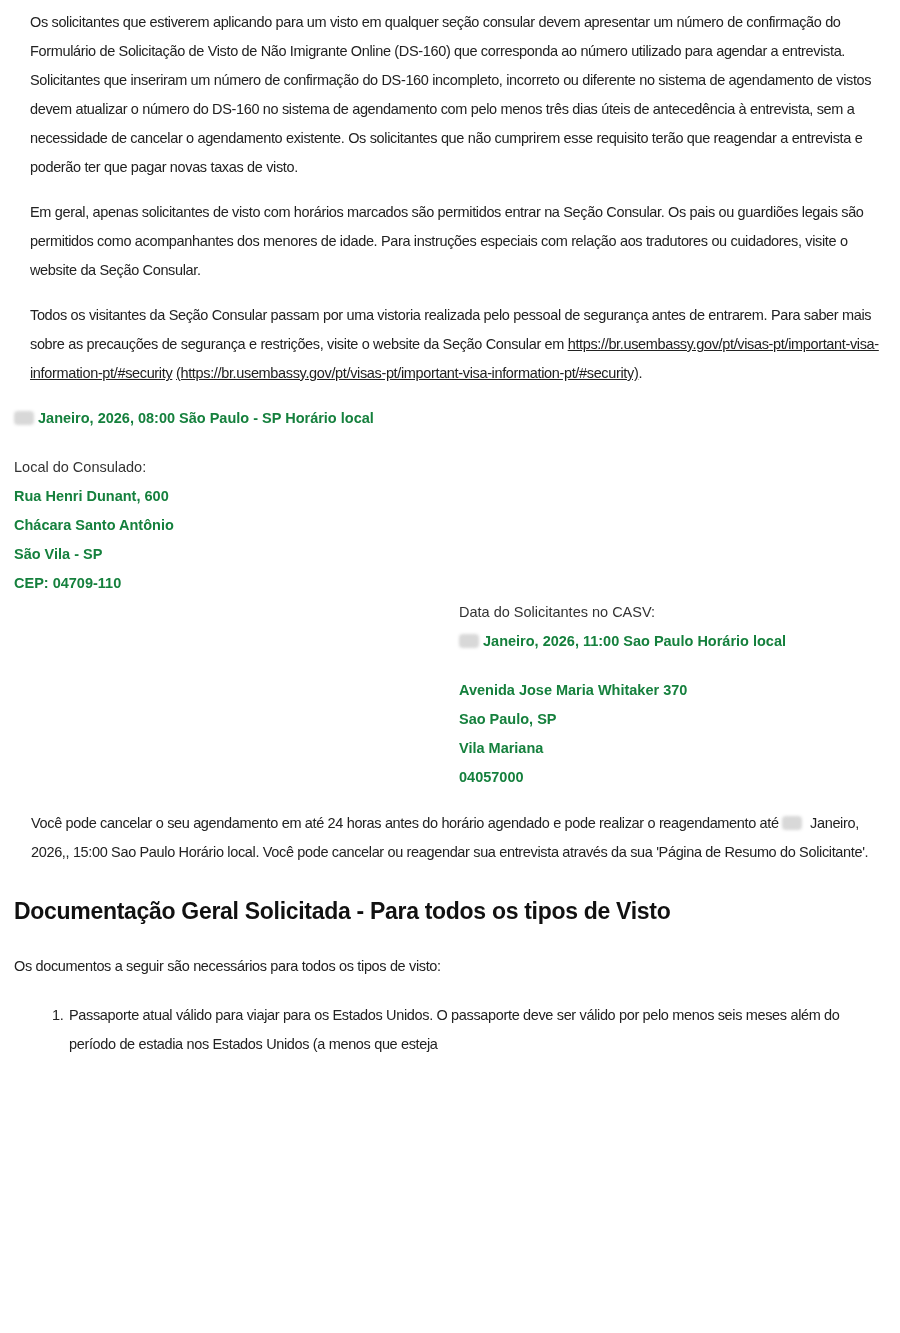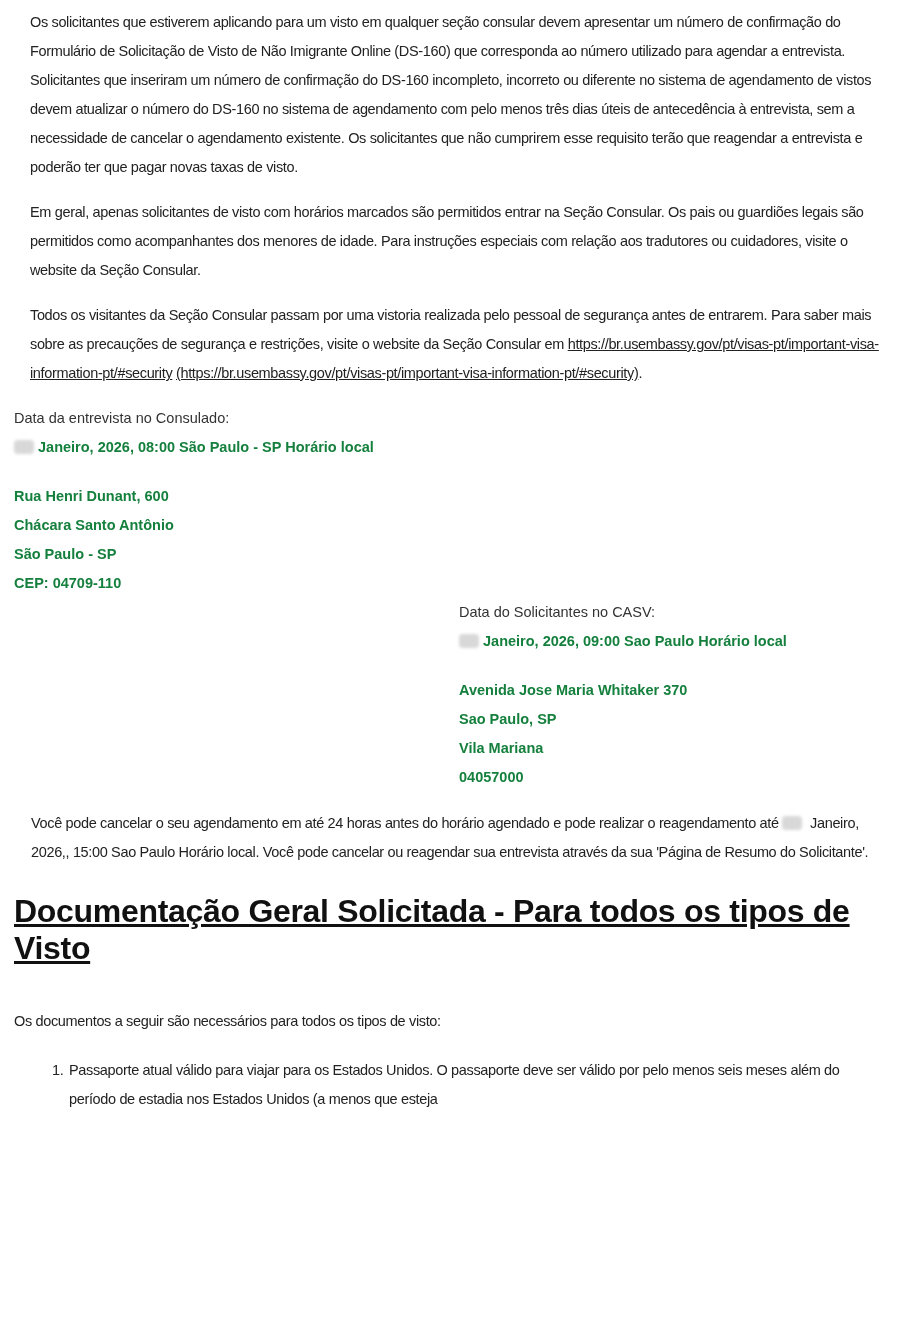--- a/index.html
+++ b/index.html
@@ -22,51 +22,51 @@
   .value { font-weight: bold; color: #15803d; }
   .redact {
     display: inline-block; width: 20px; height: 14px;
     background: #d8d8d8; border-radius: 4px; filter: blur(1.5px);
     vertical-align: -2px; margin-right: 4px;
   }
   .spacer { height: 20px; }
   .casv { margin-left: 445px; }
   .after { margin-top: 0; line-height: 29px; letter-spacing: -0.35px; }
   h2.doc-title {
-    font-size: 32px; font-weight: bold; line-height: 37px;
-    margin: 26px 0 40px 0; color: #111; letter-spacing: -0.3px; text-decoration: underline;
+    font-size: 23px; font-weight: bold; line-height: 37px;
+    margin: 26px 0 22px 0; color: #111; letter-spacing: -0.3px;
   }
   p.intro { margin: 0 0 20px 0; line-height: 29px; letter-spacing: -0.35px; }
   ol.doc-list { margin: 0; padding-left: 53px; }
   ol.doc-list li { line-height: 29px; letter-spacing: -0.35px; padding-left: 2px; }
 </style>
 </head>
 <body>
 
 <div class="page">
 
   <p class="para">Os solicitantes que estiverem aplicando para um visto em qualquer seção consular devem apresentar um número de confirmação do Formulário de Solicitação de Visto de Não Imigrante Online (DS-160) que corresponda ao número utilizado para agendar a entrevista. Solicitantes que inseriram um número de confirmação do DS-160 incompleto, incorreto ou diferente no sistema de agendamento de vistos devem atualizar o número do DS-160 no sistema de agendamento com pelo menos três dias úteis de antecedência à entrevista, sem a necessidade de cancelar o agendamento existente. Os solicitantes que não cumprirem esse requisito terão que reagendar a entrevista e poderão ter que pagar novas taxas de visto.</p>
 
   <p class="para">Em geral, apenas solicitantes de visto com horários marcados são permitidos entrar na Seção Consular. Os pais ou guardiões legais são permitidos como acompanhantes dos menores de idade. Para instruções especiais com relação aos tradutores ou cuidadores, visite o website da Seção Consular.</p>
 
   <p class="para"><span>Todos os visitantes da Seção Consular passam por uma vistoria realizada pelo pessoal de segurança antes de entrarem. Para saber mais sobre as precauções de segurança e restrições, visite o website da Seção Consular em </span><a class="link">https://br.usembassy.gov/pt/visas-pt/important-visa-information-pt/#security</a> <a class="link">(https://br.usembassy.gov/pt/visas-pt/important-visa-information-pt/#security)</a><span>.</span></p>
 
   <div class="block">
-    <div class="label">Data da entrevista no Consulado:</div>
     <div class="value"><span class="redact"></span><span>Janeiro, 2026, 08:00 São Paulo - SP Horário local</span></div>
     <div class="spacer"></div>
+    <div class="label">Local do Consulado:</div>
     <div class="value">Rua Henri Dunant, 600</div>
     <div class="value">Chácara Santo Antônio</div>
-    <div class="value">São Paulo - SP</div>
+    <div class="value">São Vila - SP</div>
     <div class="value">CEP: 04709-110</div>
   </div>
 
   <div class="block casv">
     <div class="label">Data do Solicitantes no CASV:</div>
-    <div class="value"><span class="redact"></span><span>Janeiro, 2026, 09:00 Sao Paulo Horário local</span></div>
+    <div class="value"><span class="redact"></span><span>Janeiro, 2026, 11:00 Sao Paulo Horário local</span></div>
     <div class="spacer"></div>
     <div class="value">Avenida Jose Maria Whitaker 370</div>
     <div class="value">Sao Paulo, SP</div>
     <div class="value">Vila Mariana</div>
     <div class="value">04057000</div>
   </div>
 
   <p class="after" style="margin:17px;"><span>Você pode cancelar o seu agendamento em até 24 horas antes do horário agendado e pode realizar o reagendamento até </span><span class="redact"></span><span> Janeiro, 2026,, 15:00 Sao Paulo Horário local. Você pode cancelar ou reagendar sua entrevista através da sua 'Página de Resumo do Solicitante'.</span></p>
 
   <h2 class="doc-title">Documentação Geral Solicitada - Para todos os tipos de Visto</h2>

